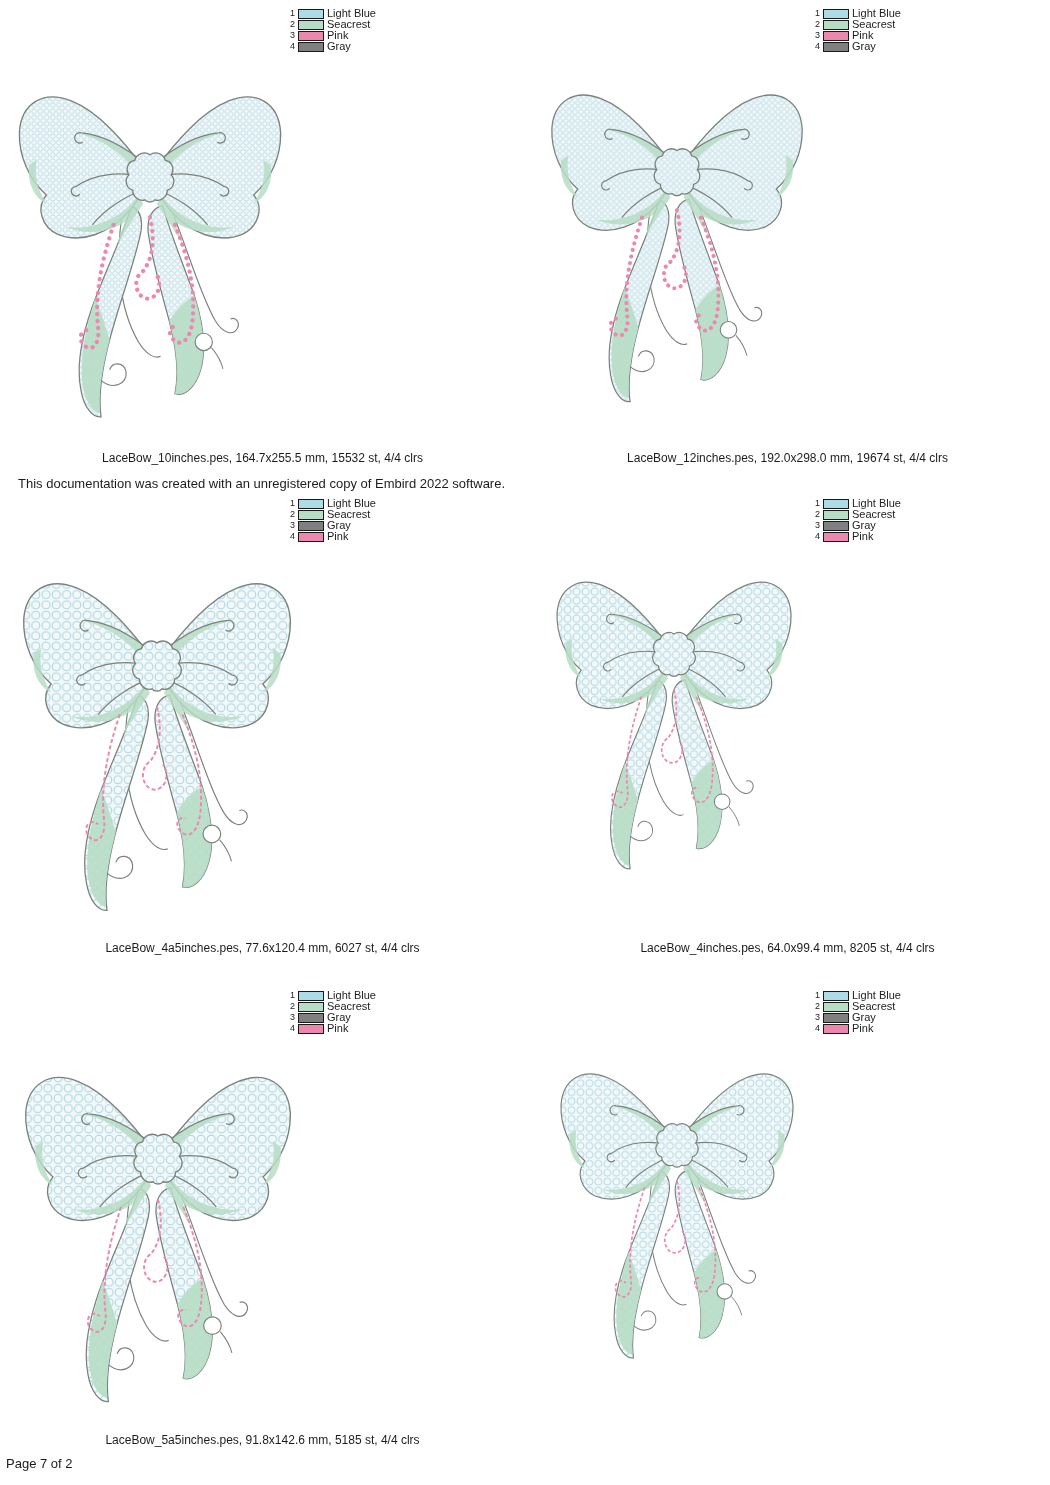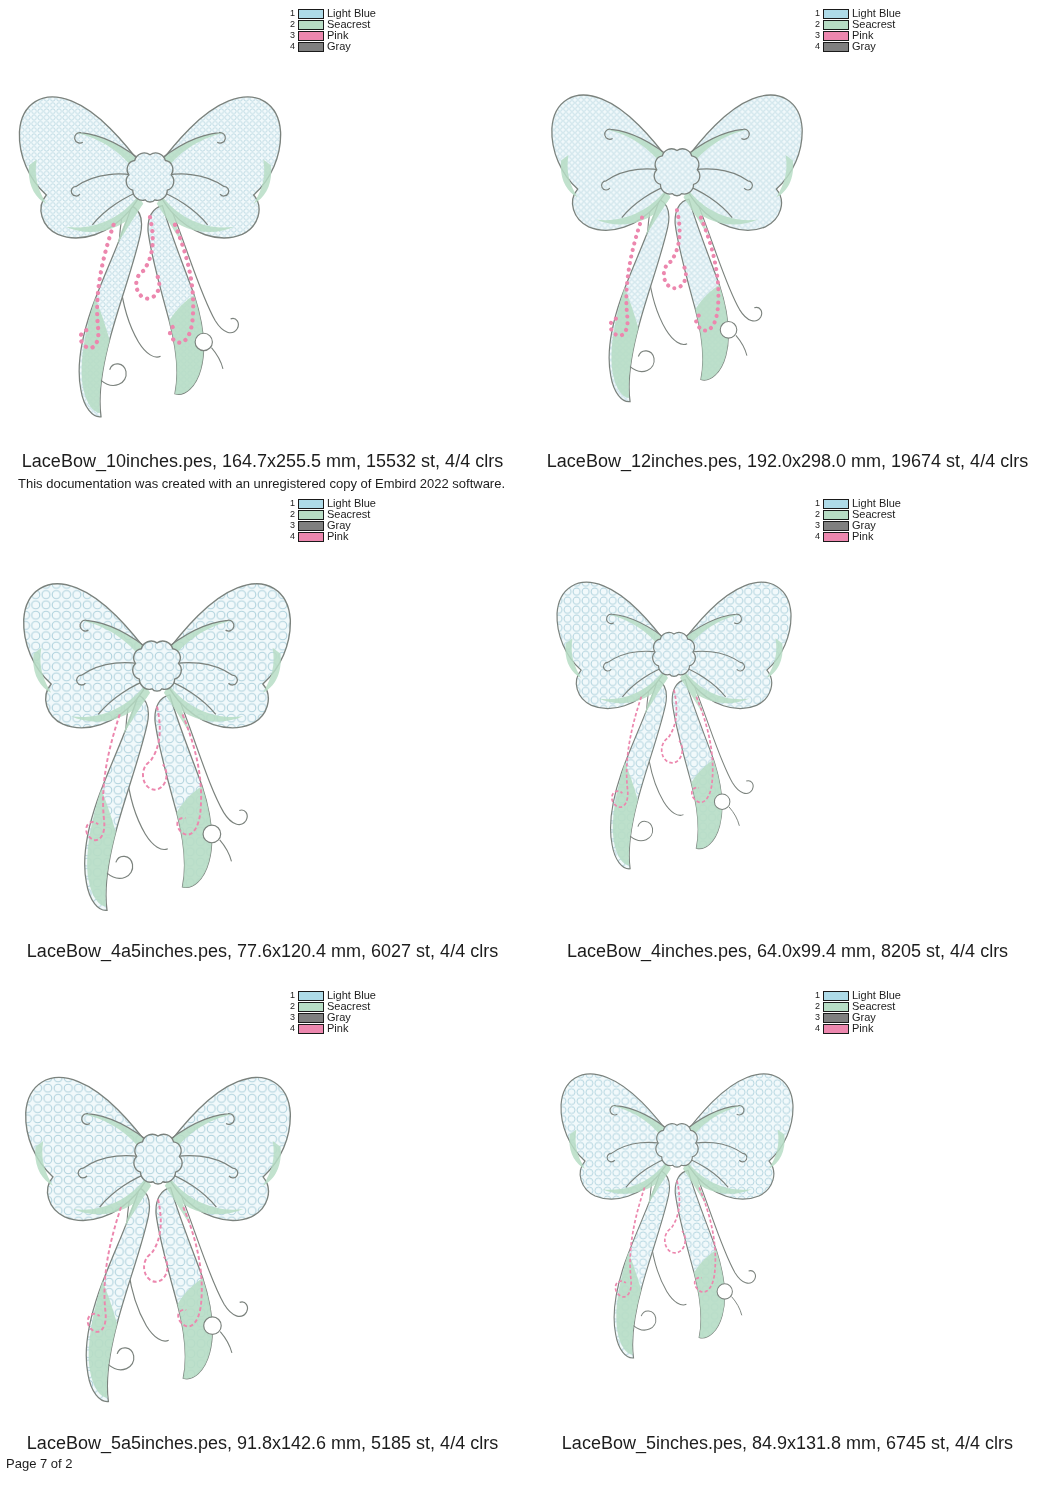--- a/index.html
+++ b/index.html
@@ -23,21 +23,21 @@
   .llabel { font-size:11px; line-height:11px; white-space:nowrap; }
 
   .bow { position:absolute; display:block; }
   .cell:nth-child(1) .bow{ left:6px;  top:44px; width:288px; height:384px; }
   .cell:nth-child(2) .bow{ left:14px; top:44px; width:276px; height:368px; }
   .cell:nth-child(3) .bow{ left:10px; top:40px; width:294px; height:392px; }
   .cell:nth-child(4) .bow{ left:20px; top:44px; width:258px; height:344px; }
   .cell:nth-child(5) .bow{ left:12px; top:42px; width:292px; height:389px; }
   .cell:nth-child(6) .bow{ left:24px; top:44px; width:256px; height:341px; }
 
-  .caption { position:absolute; top:443px; left:0; width:525px; text-align:center; font-size:18px; white-space:nowrap; }
+  .caption { position:absolute; top:443px; left:0; width:525px; text-align:center; font-size:12px; white-space:nowrap; }
 
   .notice { position:absolute; left:18px; top:476px; font-size:13px; }
   .pagenum { position:absolute; left:6px; top:1456px; font-size:13px; }
 
   .svgdefs { position:absolute; width:0; height:0; }
 </style>
 </head>
 <body>
 
 <div class="page">
@@ -266,19 +266,18 @@
           </div>
           <div class="legend-row">
             <span class="lnum">4</span>
             <span class="lswatch" style="background-color: rgb(236, 135, 174);"></span>
             <span class="llabel">Pink</span>
           </div>
         </div>
       <svg class="bow" viewBox="0 0 300 400" style="--lace-fill: url(#lacePatBig); --bead-w: 2; --bead-dash: 4 2.6; --bead-cap: butt;">
         <use href="#lacebow" xlink:href="#lacebow"></use>
       </svg>
-      <div class="caption">LaceBow_5inches.pes, 84.9x131.8 mm, 6745 st, 4/4 clrs</div>
     </div>
   </div>
 
   <div class="notice">This documentation was created with an unregistered copy of Embird 2022 software.</div>
   <div class="pagenum">Page 7 of 2</div>
 </div>
 
 </body></html>

